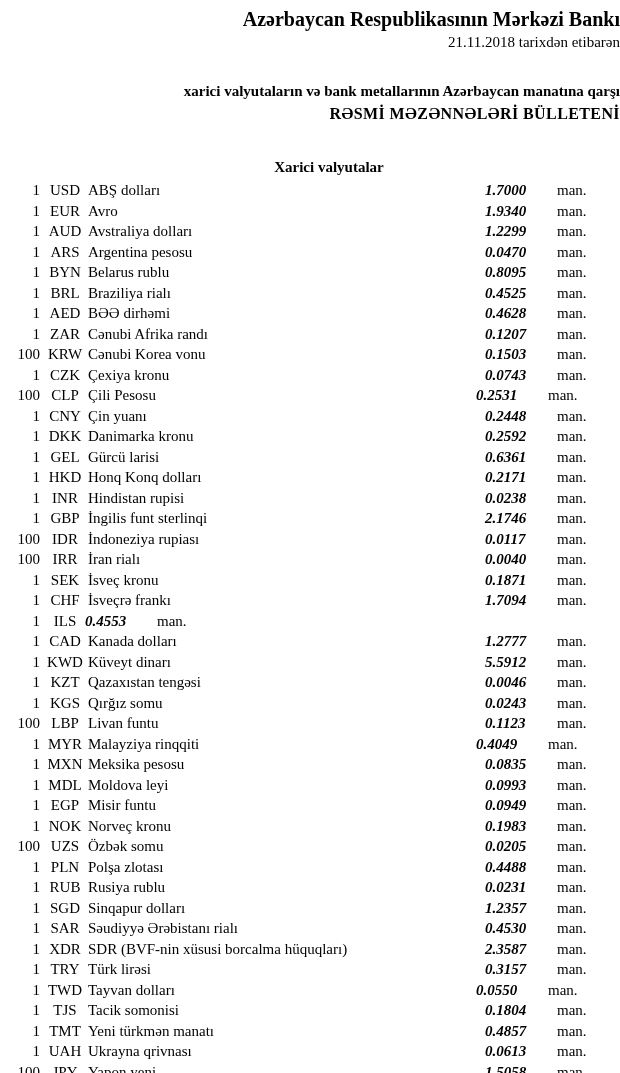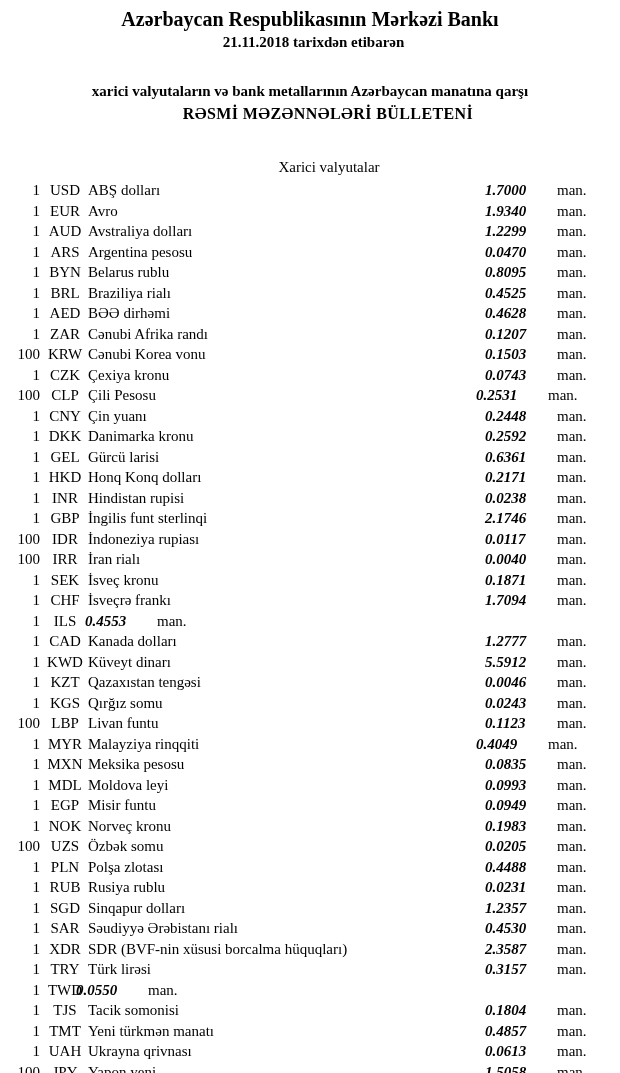--- a/index.html
+++ b/index.html
@@ -5,29 +5,29 @@
   html, body { margin: 0; padding: 0; }
   body {
     width: 620px; height: 1073px;
     background: #ffffff;
     color: #000000;
     font-family: "Liberation Serif", "DejaVu Serif", serif;
     overflow: hidden;
   }
   .page { width: 620px; height: 1073px; overflow: hidden; }
 
-  header { text-align: center; padding-top: 6px; }
+  header { text-align: right; padding-top: 6px; }
   .bank-title   { font-size: 20px; line-height: 26px; font-weight: bold; }
-  .date-line    { font-size: 15px; line-height: 21px; font-weight: bold; padding-left: 7px; }
+  .date-line    { font-size: 15px; line-height: 21px; font-weight: normal; padding-left: 7px; }
   .subject-line { font-size: 15px; line-height: 21px; font-weight: bold; margin-top: 28px; }
   .bulletin-title { font-size: 16px; line-height: 24px; font-weight: bold; letter-spacing: 0.4px; padding-left: 36px; }
 
   .section-title {
     margin-top: 31px;
-    font-size: 15px; line-height: 21px; font-weight: normal;
+    font-size: 15px; line-height: 21px; font-weight: bold;
     text-align: center;
     text-indent: 38px;
   }
 
   .table { margin-top: 2px; padding-right: 15px; }
   .row {
     display: flex;
     height: 20.5px;
     line-height: 20.5px;
     font-size: 15px;
@@ -322,20 +322,21 @@
       <div class="row">
         <span class="cell-qty">1</span>
         <span class="cell-code">TRY</span>
         <span class="cell-name">Türk lirəsi</span>
         <span class="cell-rate">0.3157</span>
         <span class="cell-unit">man.</span>
       </div>
       <div class="row shift">
         <span class="cell-qty">1</span>
         <span class="cell-code">TWD</span>
+        <span class="cell-name">Tayvan dolları</span>
         <span class="cell-rate">0.0550</span>
         <span class="cell-unit">man.</span>
       </div>
       <div class="row">
         <span class="cell-qty">1</span>
         <span class="cell-code">TJS</span>
         <span class="cell-name">Tacik somonisi</span>
         <span class="cell-rate">0.1804</span>
         <span class="cell-unit">man.</span>
       </div>

